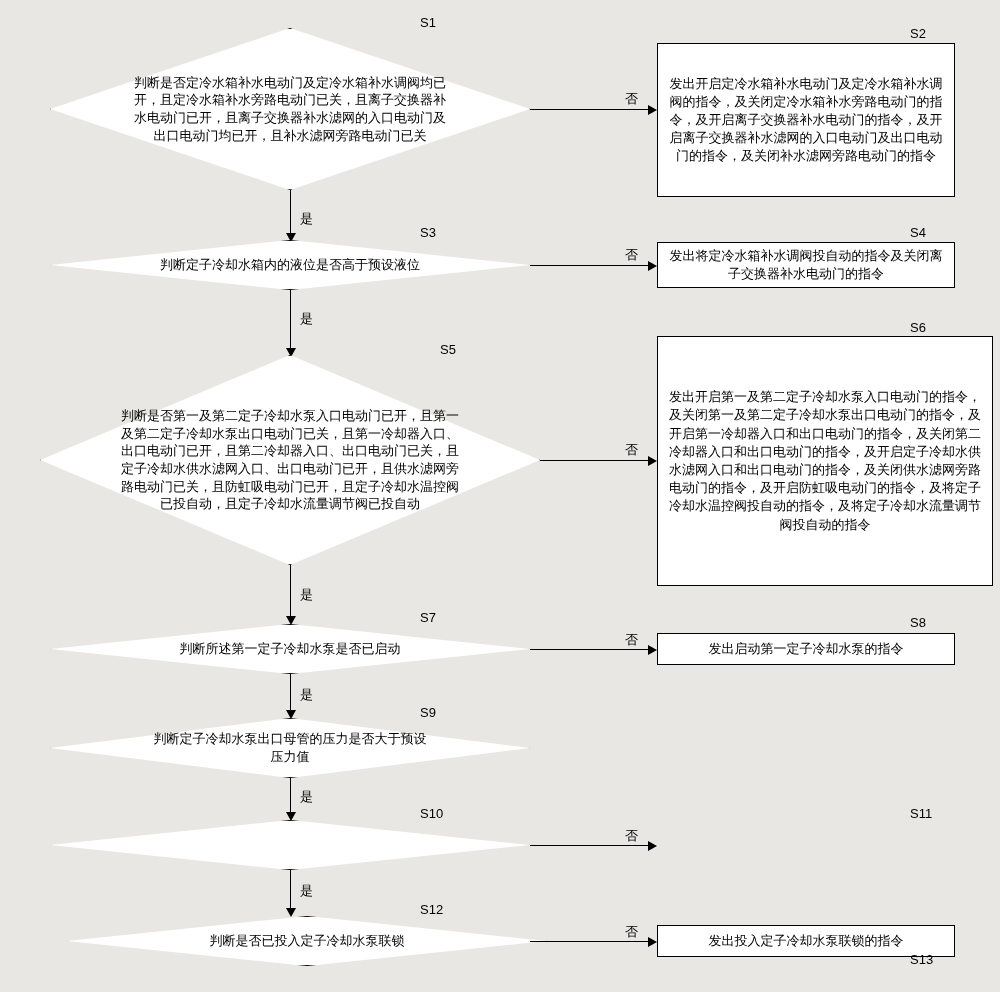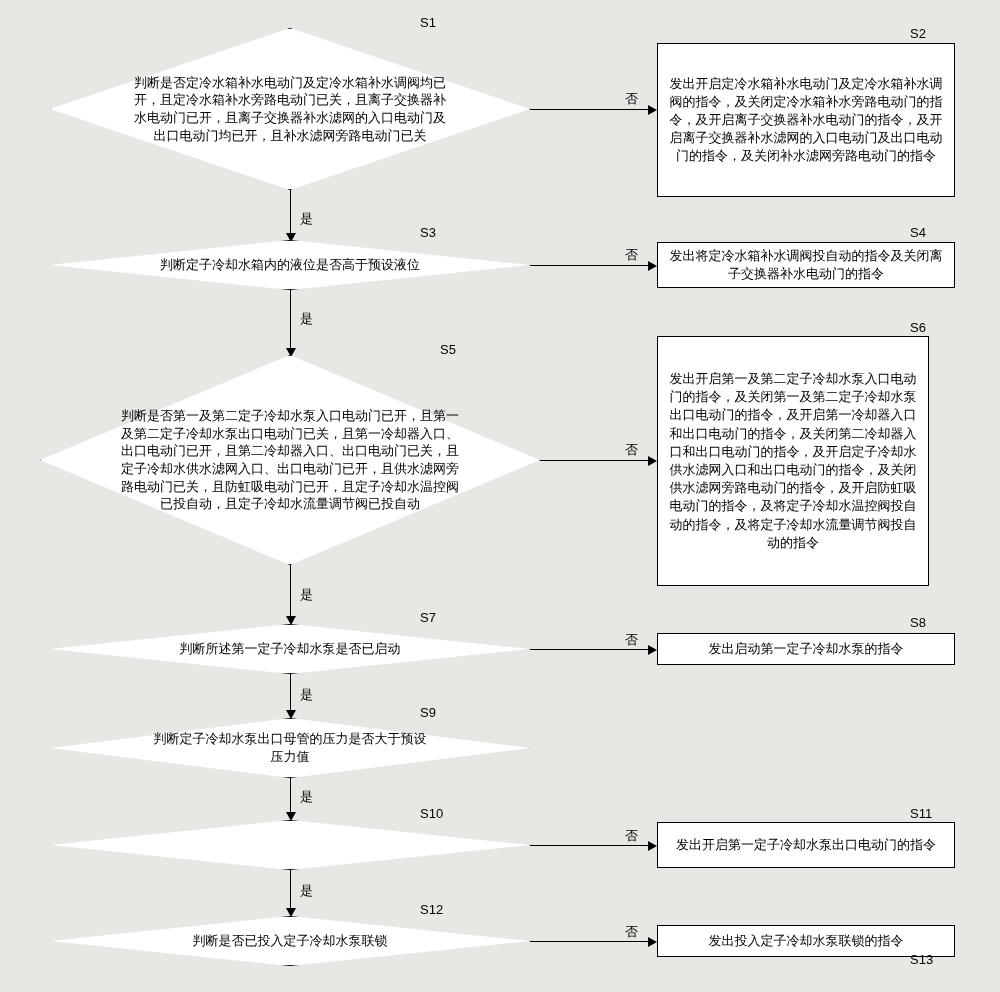--- a/index.html
+++ b/index.html
@@ -137,21 +137,21 @@
   <div class="step" style="left:440px; top:342px;">S5</div>
 
   <div class="connector vline" style="left:290px; top:565px; height:53px;"></div>
   <div class="arrow-down" style="left:285.5px; top:616px;"></div>
   <div class="edge-label" style="left:300px; top:586px;">是</div>
 
   <div class="connector hline" style="left:540px; top:460px; width:110px;"></div>
   <div class="arrow-right" style="left:648px; top:455.5px;"></div>
   <div class="edge-label" style="left:625px; top:441px;">否</div>
 
-  <div class="rect" style="left:657px; top:336px; width:272px; height:250px;">
+  <div class="rect" style="left:657px; top:336px; width:336px; height:250px;">
     <div class="txt">发出开启第一及第二定子冷却水泵入口电动门的指令，及关闭第一及第二定子冷却水泵出口电动门的指令，及开启第一冷却器入口和出口电动门的指令，及关闭第二冷却器入口和出口电动门的指令，及开启定子冷却水供水滤网入口和出口电动门的指令，及关闭供水滤网旁路电动门的指令，及开启防虹吸电动门的指令，及将定子冷却水温控阀投自动的指令，及将定子冷却水流量调节阀投自动的指令</div>
   </div>
   <div class="step" style="left:910px; top:320px;">S6</div>
 
   <div class="diamond" style="left:50px; top:624px; height:50px;">
     <div class="shape"></div>
     <div class="txt" style="padding:0 100px;">判断所述第一定子冷却水泵是否已启动</div>
   </div>
   <div class="step" style="left:420px; top:610px;">S7</div>
 
@@ -184,26 +184,23 @@
   <div class="step" style="left:420px; top:806px;">S10</div>
 
   <div class="connector vline" style="left:290px; top:870px; height:40px;"></div>
   <div class="arrow-down" style="left:285.5px; top:908px;"></div>
   <div class="edge-label" style="left:300px; top:882px;">是</div>
 
   <div class="connector hline" style="left:530px; top:845px; width:120px;"></div>
   <div class="arrow-right" style="left:648px; top:840.5px;"></div>
   <div class="edge-label" style="left:625px; top:827px;">否</div>
 
-  <div class="rect" style="left:657px; top:822px; width:298px; height:46px;">
-    <div class="txt">发出开启第一定子冷却水泵出口电动门的指令</div>
-  </div>
   <div class="step" style="left:910px; top:806px;">S11</div>
 
-  <div class="diamond" style="left:50px; top:916px; height:50px;">
+  <div class="diamond" style="left:67px; top:916px; height:50px;">
     <div class="shape"></div>
     <div class="txt" style="padding:0 100px;">判断是否已投入定子冷却水泵联锁</div>
   </div>
   <div class="step" style="left:420px; top:902px;">S12</div>
 
   <div class="connector hline" style="left:530px; top:941px; width:120px;"></div>
   <div class="arrow-right" style="left:648px; top:936.5px;"></div>
   <div class="edge-label" style="left:625px; top:923px;">否</div>
 
   <div class="rect" style="left:657px; top:925px; width:298px; height:32px;">

